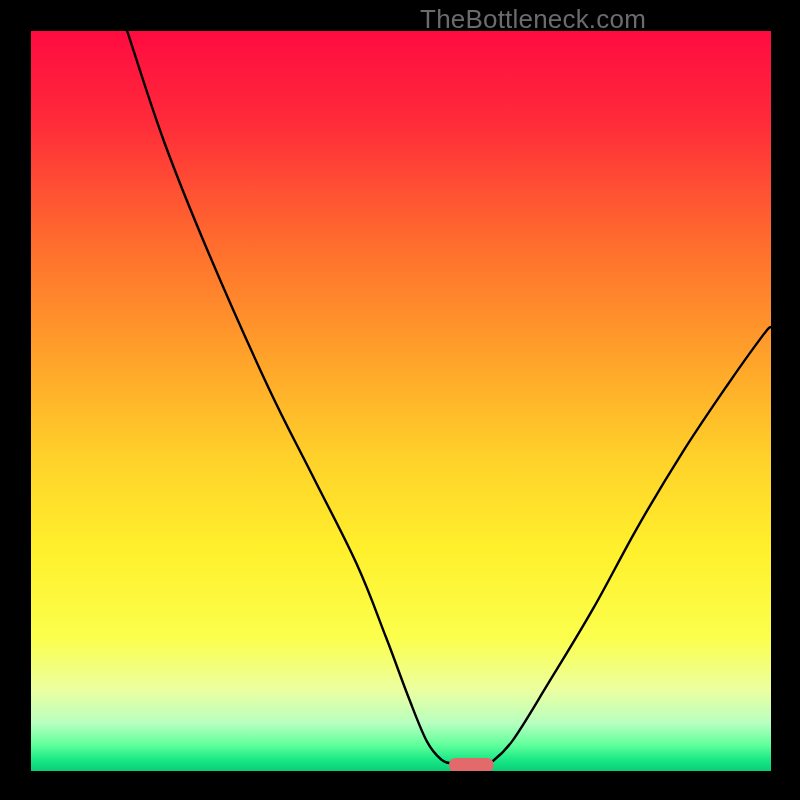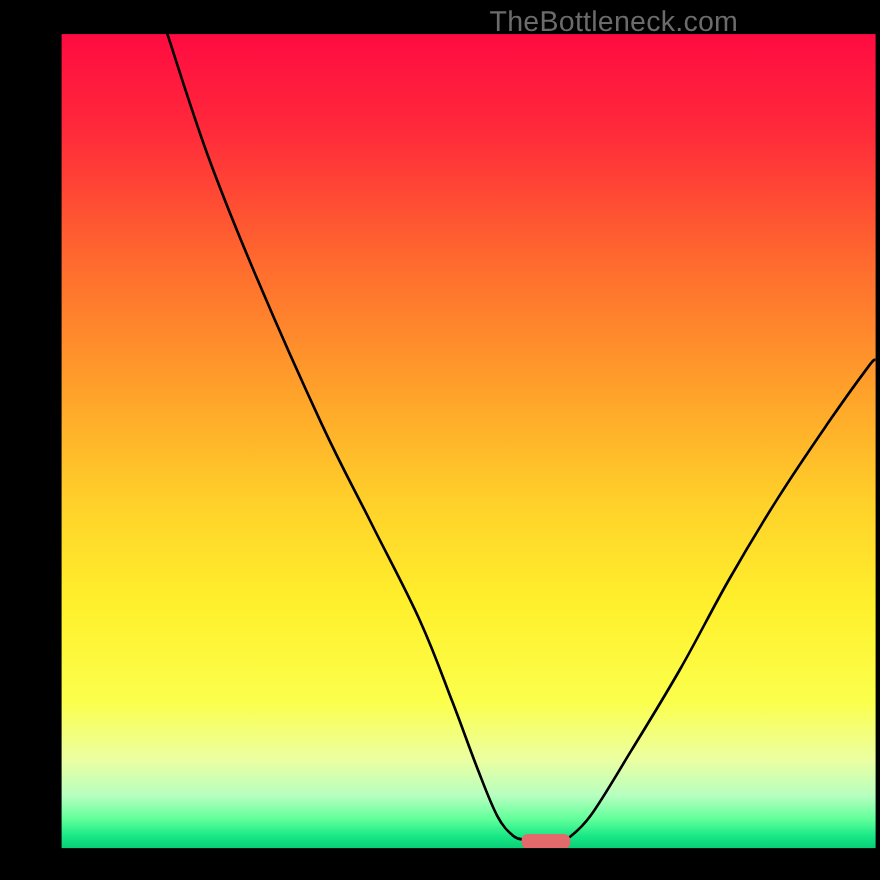--- a/index.html
+++ b/index.html
@@ -9,21 +9,20 @@
     height: 800px;
     background: #000;
     overflow: hidden;
     font-family: Arial, Helvetica, sans-serif;
   }
   .frame {
     position: relative;
     width: 656px;
     height: 800px;
     background: #000;
-    margin-left: 25px;
   }
   .attribution {
     position: absolute;
     top: 4px;
     right: 10px;
     color: #6b6b6b;
     font-size: 26px;
     font-weight: 500;
     letter-spacing: 0.2px;
     user-select: none;

